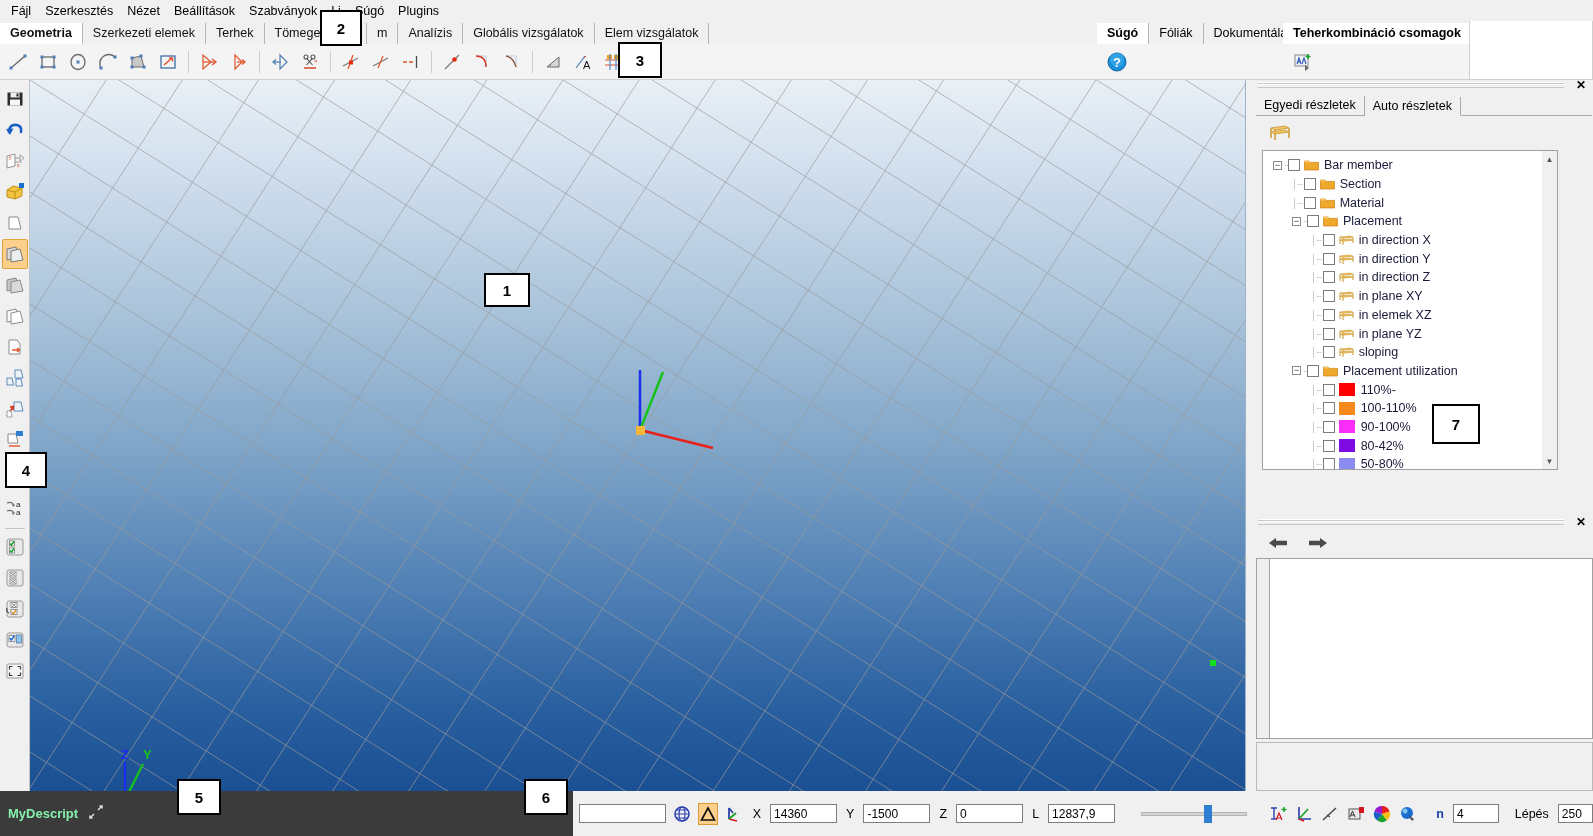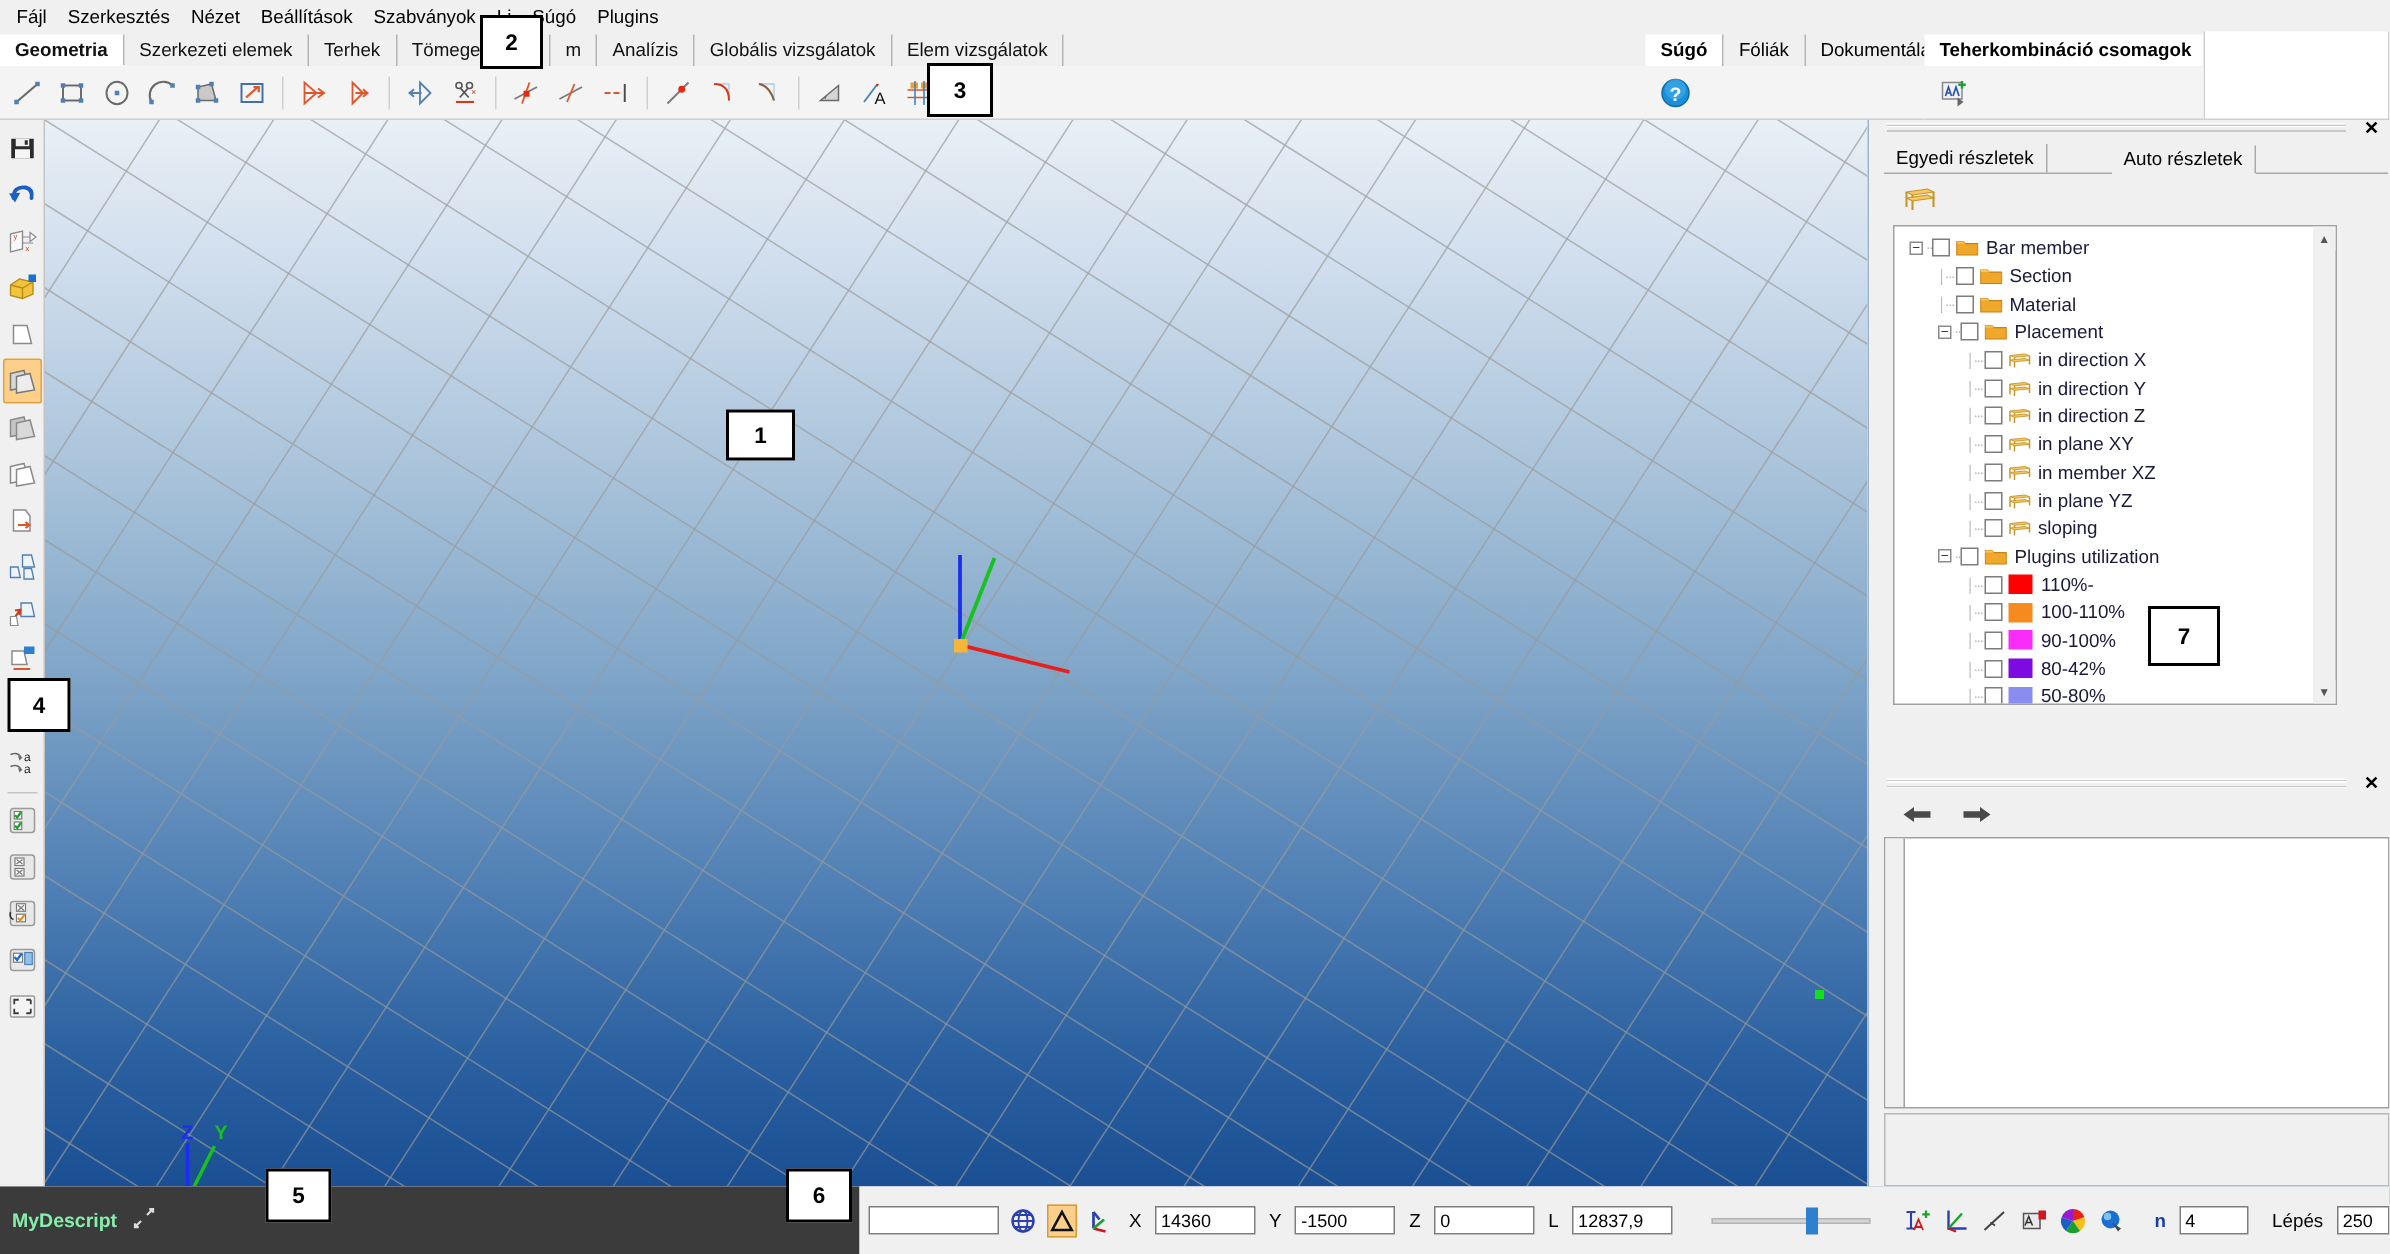--- a/index.html
+++ b/index.html
@@ -127,21 +127,21 @@
     display: flex; align-items: center;
   }
   .grip-lines { flex: 1; height: 6px; margin-right: 6px;
     background: repeating-linear-gradient(to bottom, #c8c8c8 0 1px, #fff 1px 2px, transparent 2px 4px);
     border-top: 1px solid #fff;
   }
   .close-x { font-size: 12px; font-weight: bold; cursor: default; padding: 0 6px; color: #000; }
 
   .subtabs {
     position: absolute; left: 1256px; top: 96px; width: 336px; height: 20px;
-    display: flex; align-items: flex-end; border-bottom: 1px solid #a9a9a9; gap: 43px;
+    display: flex; align-items: flex-end; border-bottom: 1px solid #a9a9a9;
   }
   .subtabs .stab {
     font-size: 12.5px; padding: 2px 8px 3px 8px; border-right: 1px solid #a9a9a9;
     cursor: default; height: 19px; line-height: 14px;
   }
   .subtabs .stab.active { background: #f0f0f0; border-bottom: 1px solid #f0f0f0; margin-bottom: -1px; }
 
   .tree-toolbar {
     position: absolute; left: 1258px; top: 118px; width: 332px; height: 28px;
     background: #f0f0f0; display: flex; align-items: center; padding-left: 8px;
@@ -830,21 +830,21 @@
         </div>
         <div class="tree-row">
           <span class="tree-indent" style="width: 42px;"></span>
           <span class="dots" style="margin-right: 1px;">│···</span>
           <span class="cbx"></span>
           <span class="folder"><svg width="15" height="12" viewBox="0 0 15 12">
               <path d="M1 3 L11 2 L14 3.2 L4 4.2 Z" fill="#f6c861" stroke="#c8952a" stroke-width="0.6"></path>
               <path d="M1 3 L1 10 M4 4.2 L4 11 M14 3.2 L14 9" stroke="#c8952a" stroke-width="1"></path>
               <path d="M1 6 L11 5 L14 6.2 L4 7.2 Z" fill="#f6c861" stroke="#c8952a" stroke-width="0.6"></path>
             </svg></span>
-          <span>in member XZ</span>
+          <span>in elemek XZ</span>
         </div>
         <div class="tree-row">
           <span class="tree-indent" style="width: 42px;"></span>
           <span class="dots" style="margin-right: 1px;">│···</span>
           <span class="cbx"></span>
           <span class="folder"><svg width="15" height="12" viewBox="0 0 15 12">
               <path d="M1 3 L11 2 L14 3.2 L4 4.2 Z" fill="#f6c861" stroke="#c8952a" stroke-width="0.6"></path>
               <path d="M1 3 L1 10 M4 4.2 L4 11 M14 3.2 L14 9" stroke="#c8952a" stroke-width="1"></path>
               <path d="M1 6 L11 5 L14 6.2 L4 7.2 Z" fill="#f6c861" stroke="#c8952a" stroke-width="0.6"></path>
             </svg></span>
@@ -863,21 +863,21 @@
         </div>
         <div class="tree-row">
           <span class="tree-indent" style="width: 23px;"></span>
           <span class="expander">−</span>
           <span class="dots">··</span>
           <span class="cbx"></span>
           <span class="folder"><svg width="15" height="12" viewBox="0 0 15 12">
               <path d="M0.5 2 L5 2 L6.2 3.4 L14.5 3.4 L14.5 11 L0.5 11 Z" fill="#f0a82a" stroke="#c88018" stroke-width="0.7"></path>
               <path d="M0.5 2 L5 2 L6.2 3.4 L0.5 3.4 Z" fill="#f7c45e"></path>
             </svg></span>
-          <span>Plugins utilization</span>
+          <span>Placement utilization</span>
         </div>
         <div class="tree-row">
           <span class="tree-indent" style="width: 42px;"></span>
           <span class="dots" style="margin-right: 1px;">│···</span>
           <span class="cbx"></span>
           <span class="swatch" style="background: rgb(254, 0, 0);"></span>
           <span>110%-</span>
         </div>
         <div class="tree-row">
           <span class="tree-indent" style="width: 42px;"></span>

